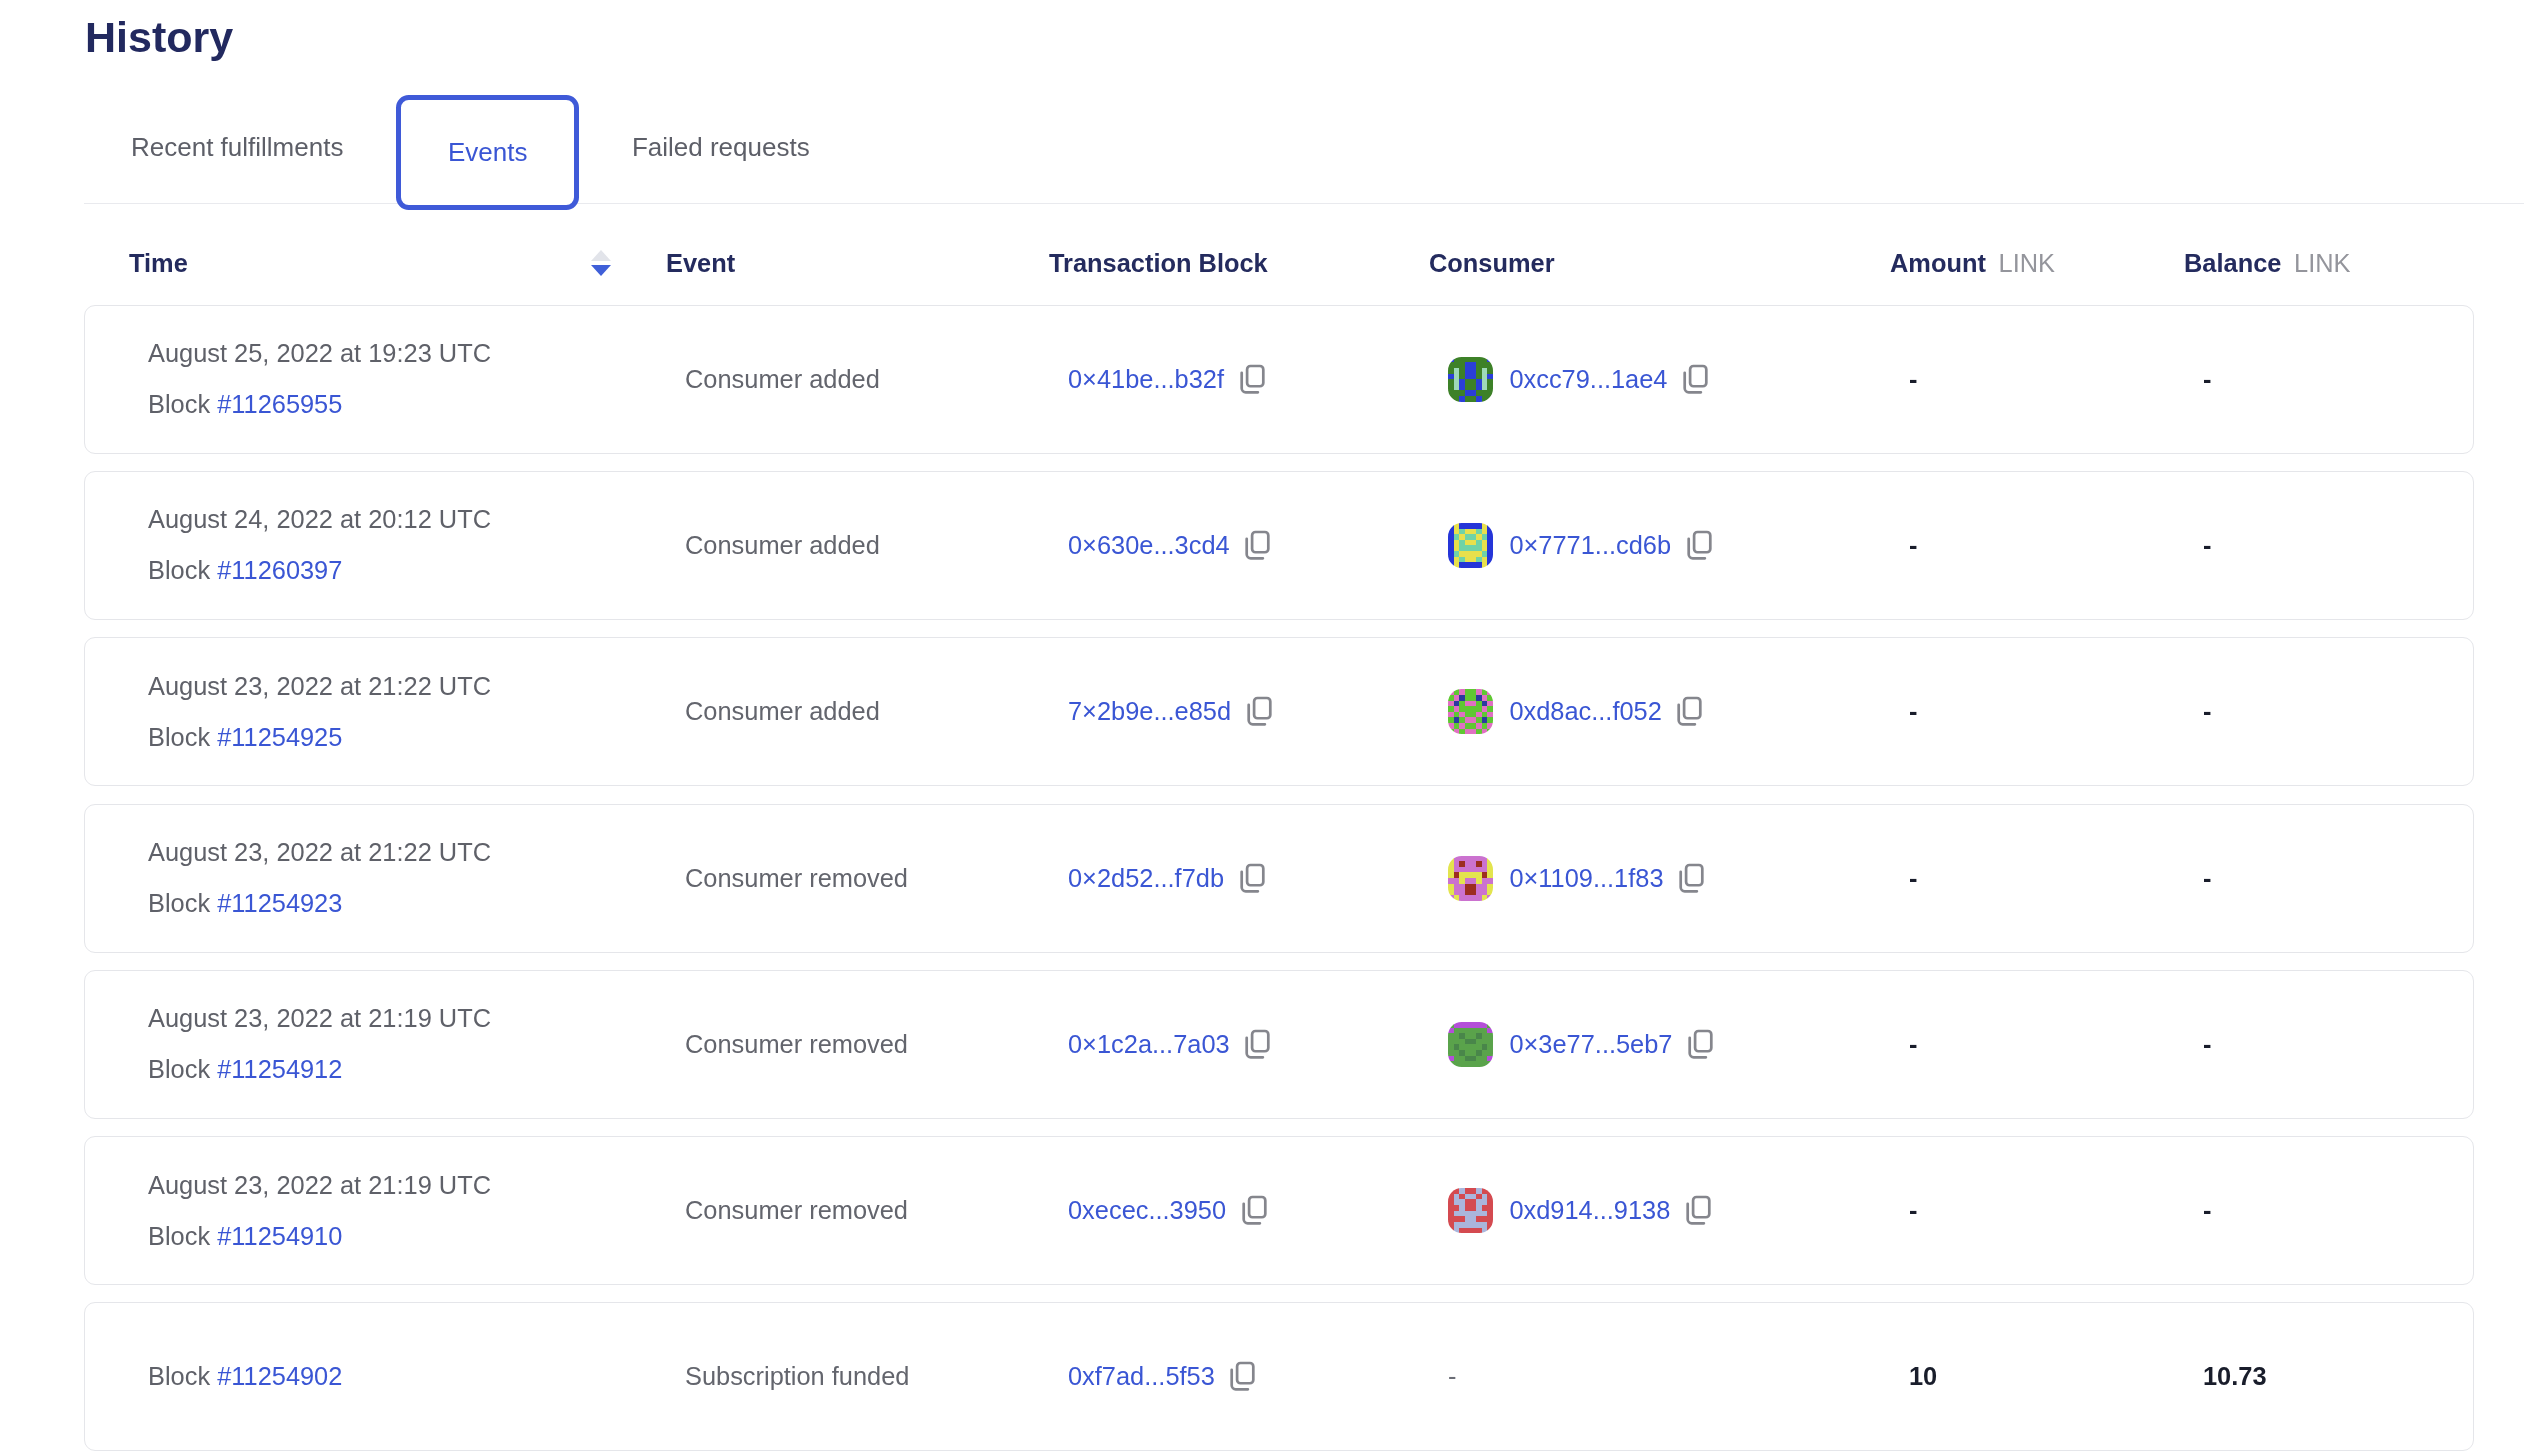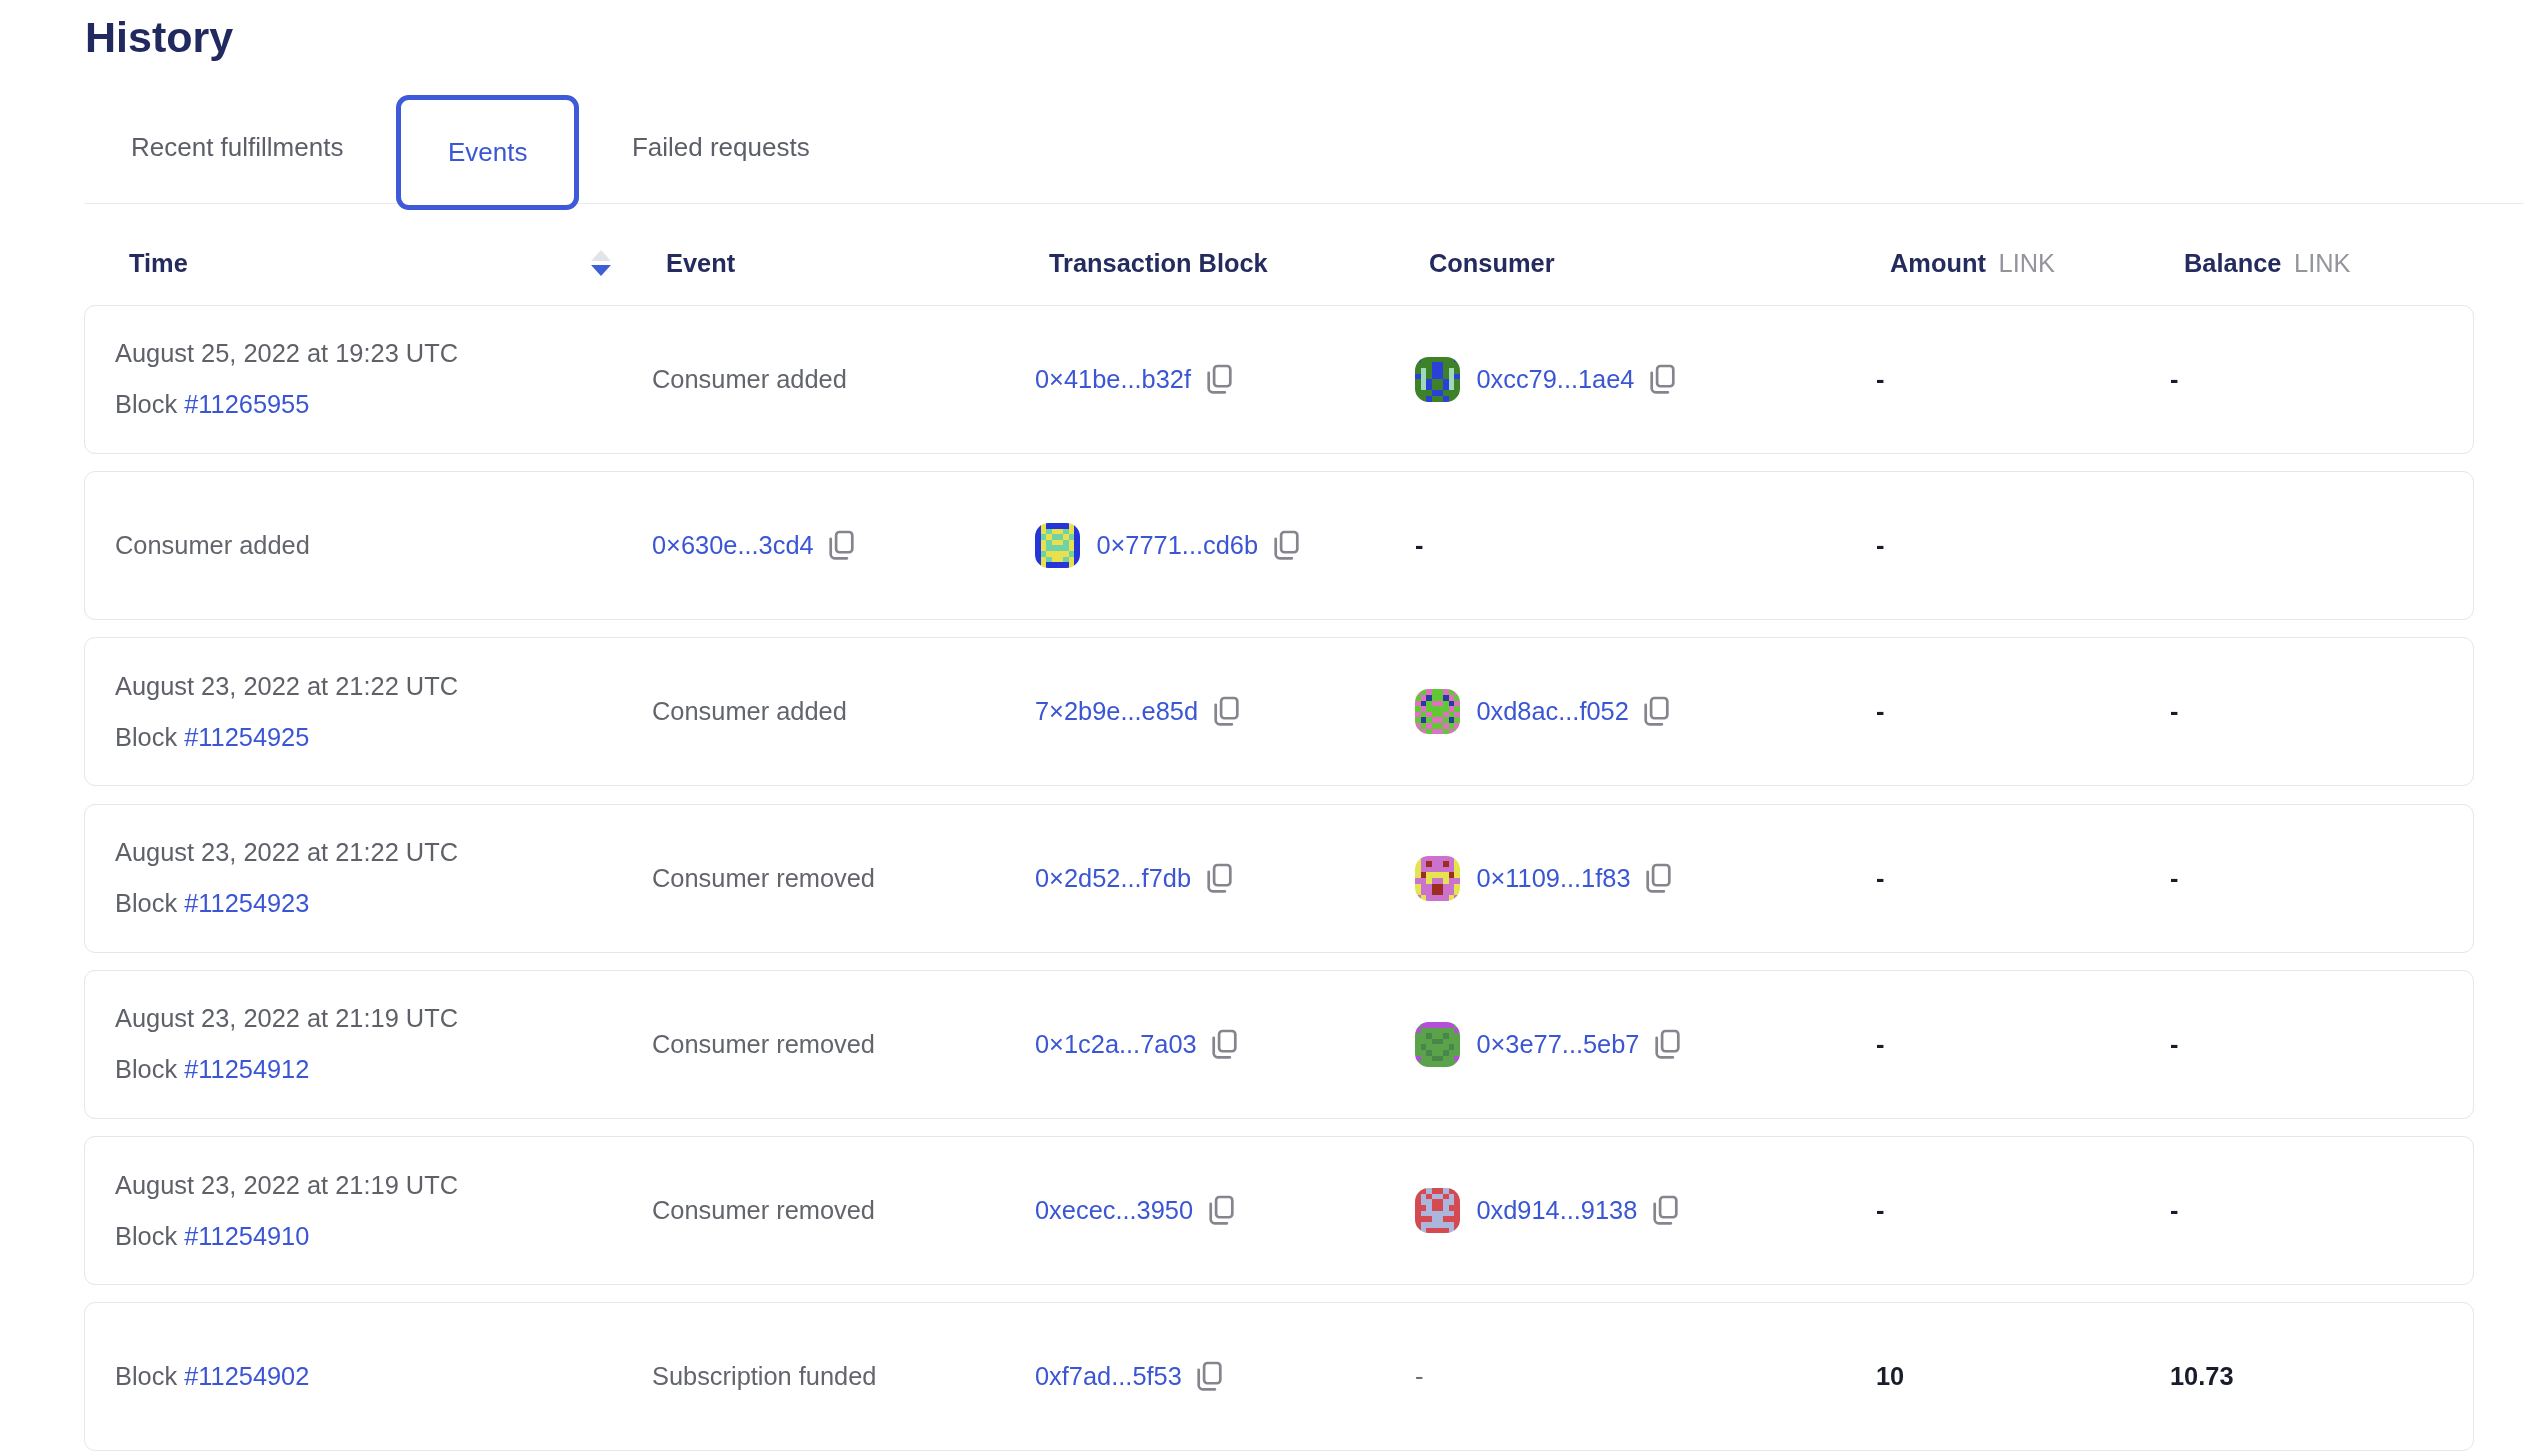--- a/index.html
+++ b/index.html
@@ -22,21 +22,21 @@
            align-items:center; margin:0 51px 0 84px; padding:45px 0 27px 45px; }
   .th { font-size:25.4px; font-weight:700; color:#242b5e; display:flex; align-items:center; }
   .th .unit { font-weight:400; color:#94959c; margin-left:12.7px; }
   .sort-caret { display:inline-flex; flex-direction:column; gap:4.5px; margin-left:auto; margin-right:55px; }
   .sort-caret .up   { width:0; height:0; border-left:10px solid transparent; border-right:10px solid transparent; border-bottom:11.8px solid #e2e4ea; }
   .sort-caret .down { width:0; height:0; border-left:10px solid transparent; border-right:10px solid transparent; border-top:11.8px solid #3f5fd8; }
 
   
   .row-card { display:grid; grid-template-columns:537px 383px 380px 461px 294px 1fr;
               align-items:center; margin:0 51px 17.3px 84px; height:149px;
-              border:1.8px solid #e5e6ea; border-radius:11px; background:#ffffff; padding-left:30px; }
+              border:1.8px solid #e5e6ea; border-radius:11px; background:#ffffff; padding-left:63px; }
   .cell { font-size:25.4px; color:#63656d; }
   .time-cell .date { display:block; margin-bottom:22px; color:#5f6169; }
   .time-cell .block-line { color:#5f6169; }
   a.link, .link { color:#3a56d4; text-decoration:none; cursor:pointer; }
   .hash-cell, .consumer-cell { display:flex; align-items:center; }
   .copy-btn { background:none; border:none; cursor:pointer; margin-left:14.5px; display:inline-flex; align-items:center; }
   .num-cell { font-size:25.4px; font-weight:700; color:#191d2b; }
   .dash-gray { color:#6b6d76; font-size:25.4px; }
 
   
@@ -170,20 +170,27 @@
           <path d="M14 21.5H5A3 3 0 0 1 2 18.5V7" stroke="#85868d" stroke-width="2" stroke-linecap="round"></path>
         </svg>
       </button>
 
     </div>
     <div class="num-cell">-</div>
     <div class="num-cell">-</div>
   </div>
 
   <div class="row-card">
+    <div class="cell time-cell">
+      <span class="date">August 24, 2022 at 20:12 UTC</span>
+      <span class="block-line">
+        <span>Block</span>
+        <a class="link">#11260397</a>
+      </span>
+    </div>
     <div class="cell">Consumer added</div>
     <div class="cell hash-cell">
       <a class="link">0×630e...3cd4</a>
       <button class="copy-btn">
         <svg width="27" height="33" viewBox="0 0 20 24" fill="none">
           <rect x="6" y="2" width="12" height="15" rx="2.5" stroke="#85868d" stroke-width="2"></rect>
           <path d="M14 21.5H5A3 3 0 0 1 2 18.5V7" stroke="#85868d" stroke-width="2" stroke-linecap="round"></path>
         </svg>
       </button>
     </div>

